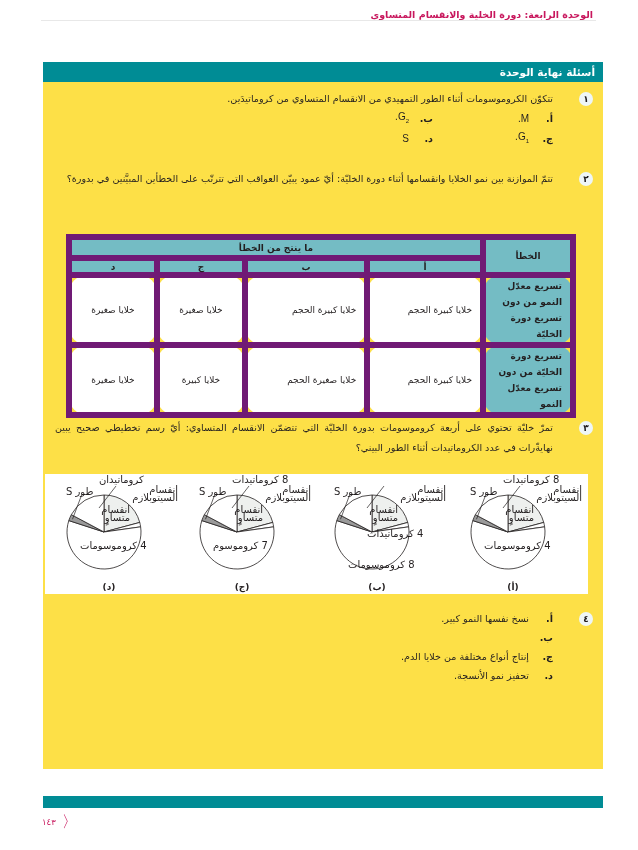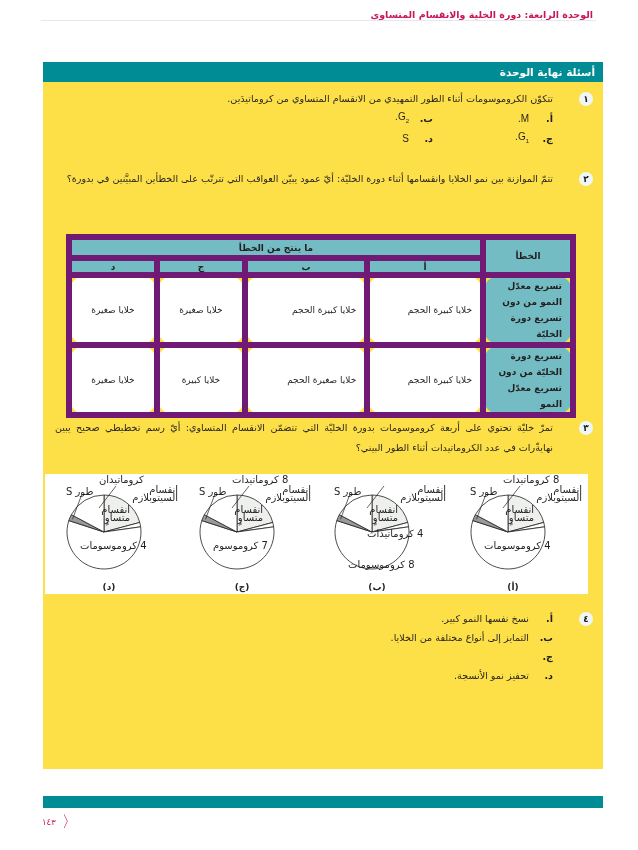--- a/index.html
+++ b/index.html
@@ -217,24 +217,24 @@
   <div class="q" style="top:547px;">
     <div class="q-num">٤</div>
     <div class="q-body">
       <div class="opt-col">
         <div class="opt">
           <span class="opt-letter">أ.</span>
           <span>نسخ نفسها النمو كبير.</span>
         </div>
         <div class="opt">
           <span class="opt-letter">ب.</span>
-          <span>التمايز إلى أنواع مختلفة من الخلايا.</span>
         </div>
         <div class="opt">
           <span class="opt-letter">ج.</span>
+          <span>إنتاج أنواع مختلفة من خلايا الدم.</span>
         </div>
         <div class="opt">
           <span class="opt-letter">د.</span>
           <span>تحفيز نمو الأنسجة.</span>
         </div>
       </div>
     </div>
   </div>
 </div>
 

